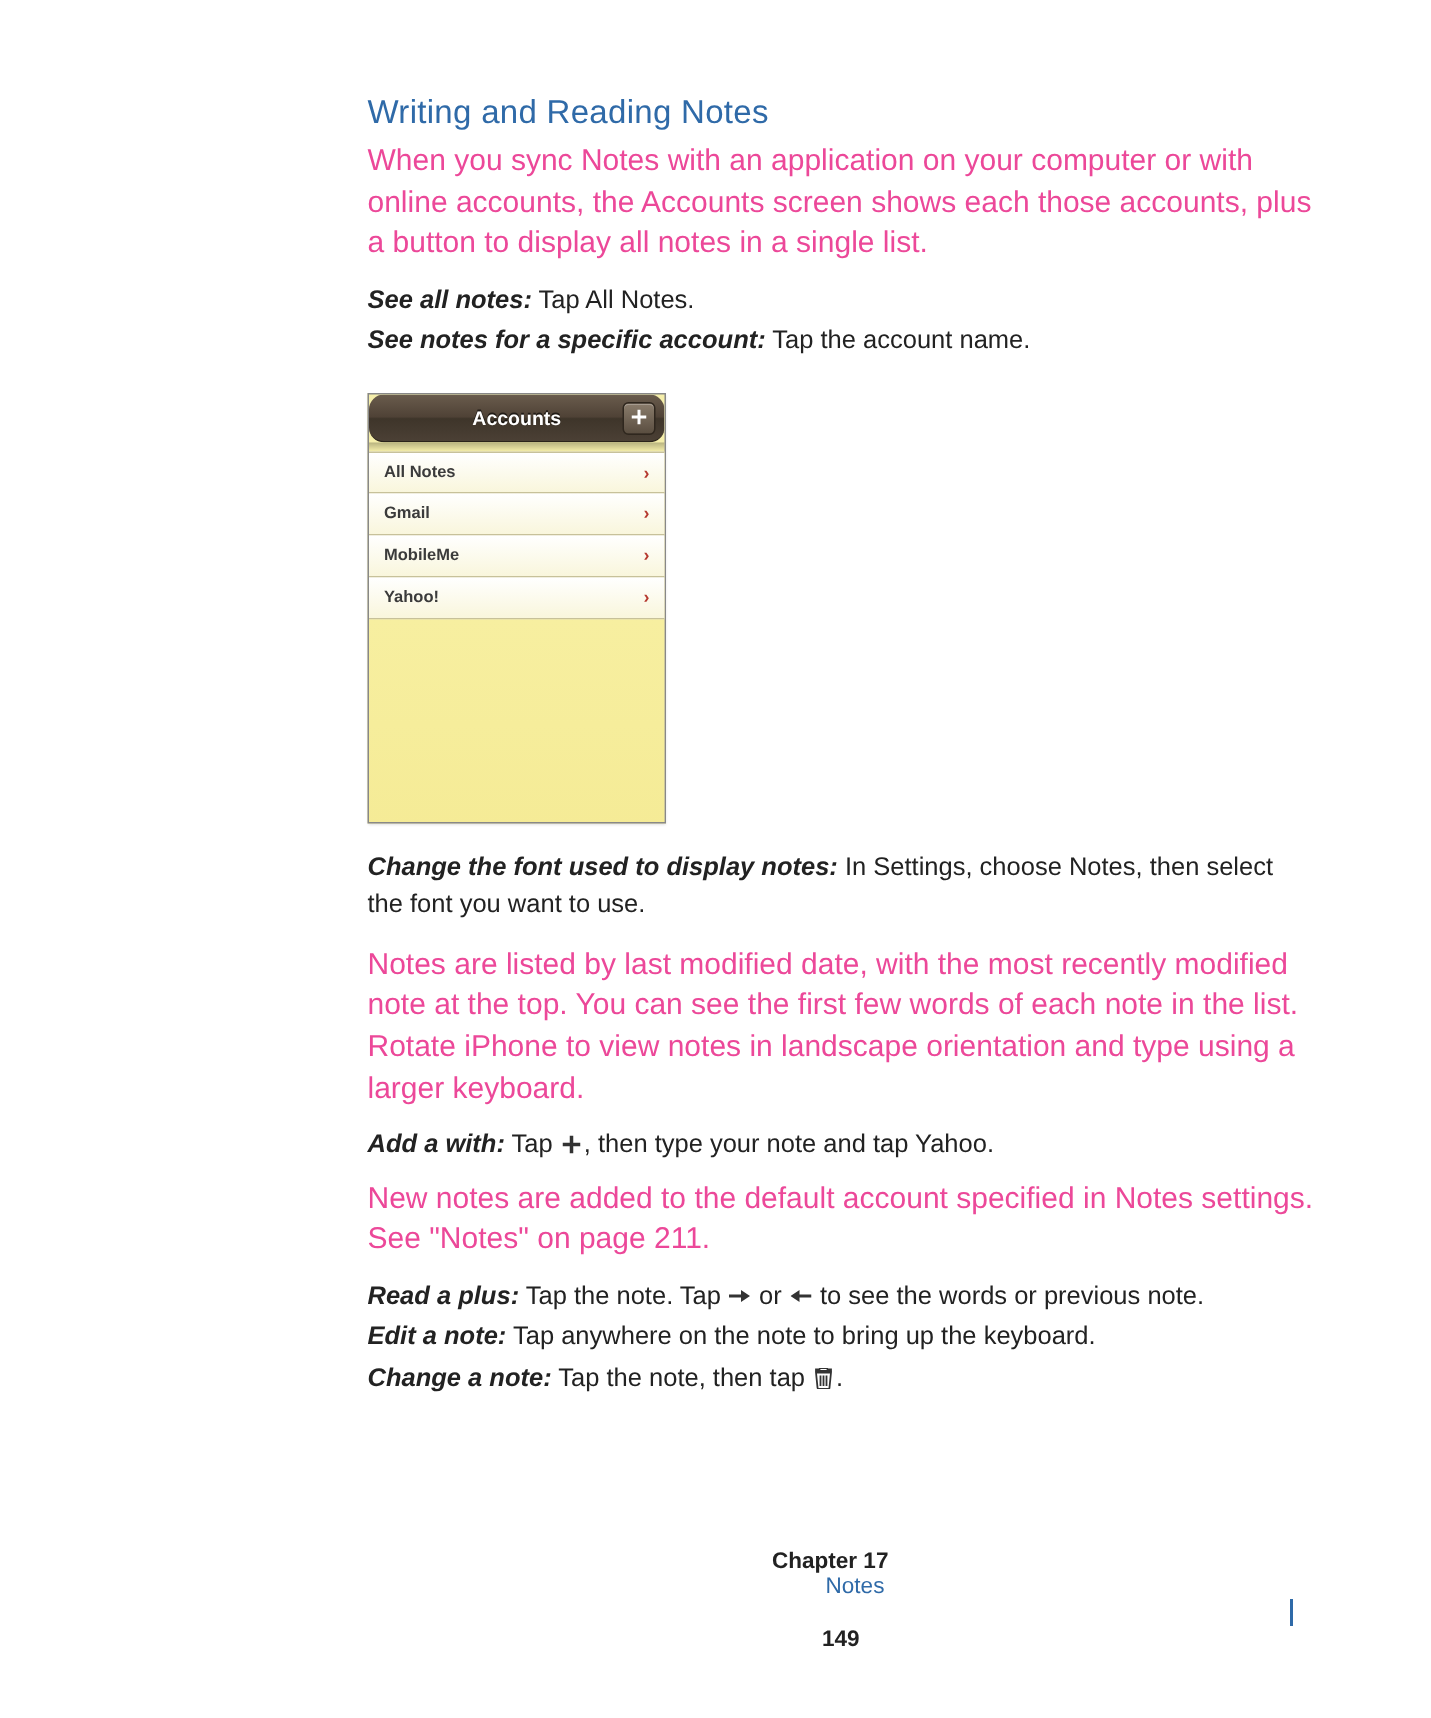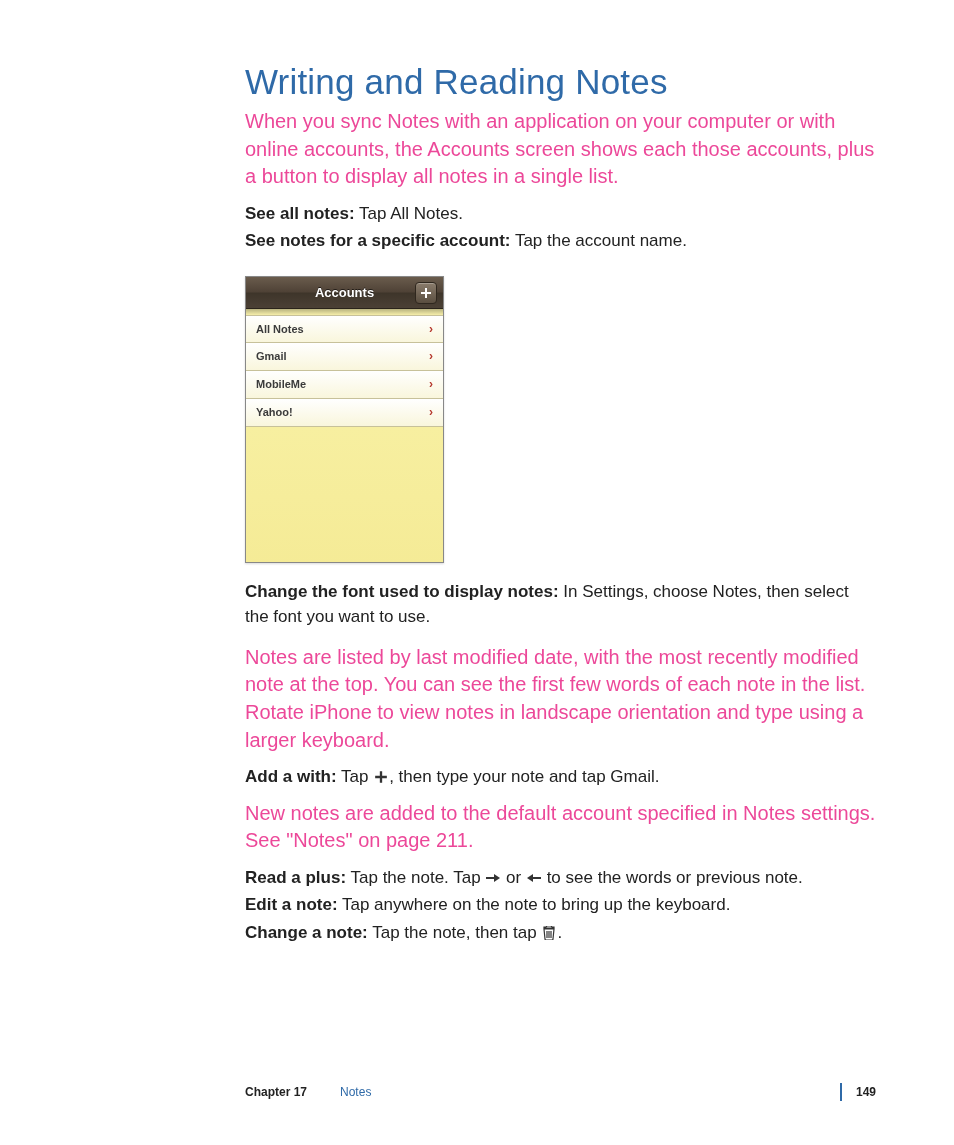--- a/index.html
+++ b/index.html
@@ -9,34 +9,34 @@
       background: #fff;
       font-family: "Myriad Pro", "Segoe UI", "Helvetica Neue", Arial, sans-serif;
       color: #222;
       position: relative;
     }
     .page {
       padding: 62px 78px 0 245px;
     }
     h2.section-title {
       color: #2f6aa8;
-      font-size: 35px;
+      font-size: 22px;
       font-weight: 400;
       margin-bottom: 6px;
       letter-spacing: 0.2px;
     }
     p.body {
       font-size: 20px;
       line-height: 1.38;
       margin-bottom: 4px;
       color: #ec4899;
     }
     p.body.spaced { margin-bottom: 10px; }
     .instr { font-size: 17px; line-height: 1.5; margin-bottom: 2px; }
-    .instr .label { font-weight: 700; }
+    .instr .label { font-weight: 700; font-style: italic; }
     .gap { height: 12px; }
     .gap-sm { height: 6px; }
     .gap-md { height: 8px; }
 
     
     .icon-inline {
       display: inline-flex;
       align-items: center;
       justify-content: center;
       vertical-align: -2px;
@@ -58,20 +58,21 @@
       overflow: hidden;
     }
     .navbar {
       height: 32px;
       background: linear-gradient(#6a5c4d, #4f4236 48%, #3e352a 52%, #4b4035);
       border-bottom: 1px solid #2a231b;
       display: flex;
       align-items: center;
       justify-content: center;
       position: relative;
+      border-radius: 10px;
     }
     .navbar-title {
       color: #fff;
       font-weight: 700;
       font-size: 13px;
       text-shadow: 0 -1px 0 rgba(0,0,0,0.6);
     }
     .add-btn {
       position: absolute;
       right: 6px;
@@ -115,21 +116,22 @@
     }
 
     
     .footer {
       position: absolute;
       bottom: 44px;
       left: 245px;
       right: 78px;
       display: flex;
       align-items: center;
-      font-size: 12px;
+      font-size: 15px;
+      flex-direction: column;
     }
     .footer .divider {
       width: 2px;
       height: 18px;
       background: #2f6aa8;
       margin-left: auto;
       margin-right: 14px;
     }
     .footer .chapter-label { font-weight: 700; margin-right: 14px; }
     .footer .chapter-name { color: #2f6aa8; margin-left: 19px; }
@@ -194,21 +196,21 @@
 
   <p class="body">Notes are listed by last modified date, with the most recently modified note at the top. You can see the first few words of each note in the list. Rotate iPhone to view notes in landscape orientation and type using a larger keyboard.</p>
 
   <div class="gap-sm"></div>
 
   <p class="instr">
     <span class="label">Add a with:</span><span>  Tap </span><span class="icon-inline">
         <svg viewBox="0 0 12 12">
           <path d="M5 1h2v4h4v2H7v4H5V7H1V5h4z" fill="#333"></path>
         </svg>
-      </span><span>, then type your note and tap Gmail.</span>
+      </span><span>, then type your note and tap Yahoo.</span>
   </p>
 
   <div class="gap-md"></div>
 
   <p class="body">New notes are added to the default account specified in Notes settings. See "Notes" on page 211.</p>
 
   <div class="gap-sm"></div>
 
   <p class="instr">
     <span class="label">Read a plus:</span><span>  Tap the note. Tap </span><span class="icon-inline">

